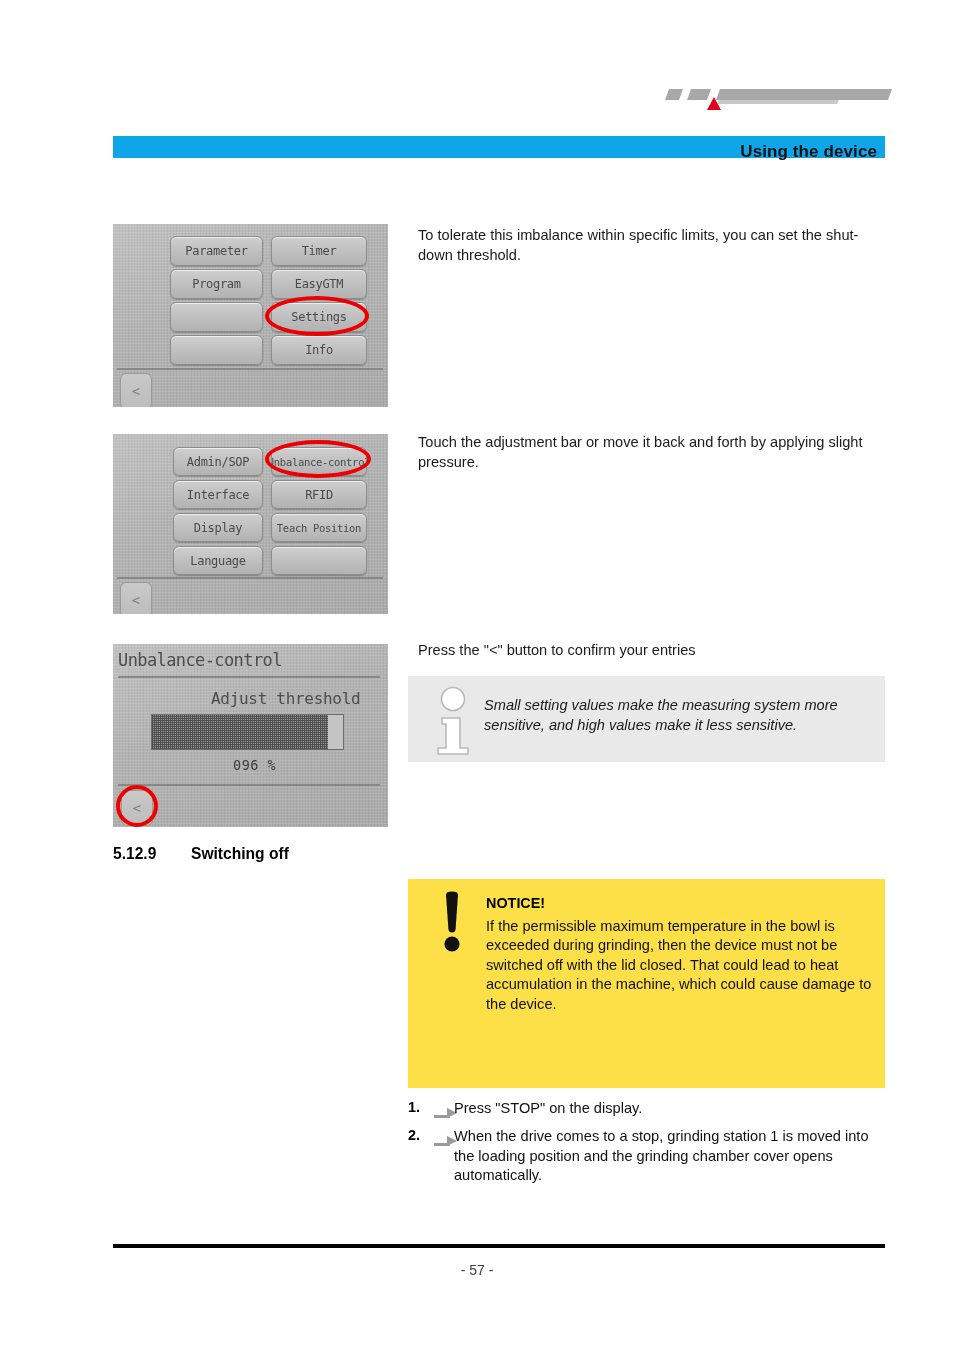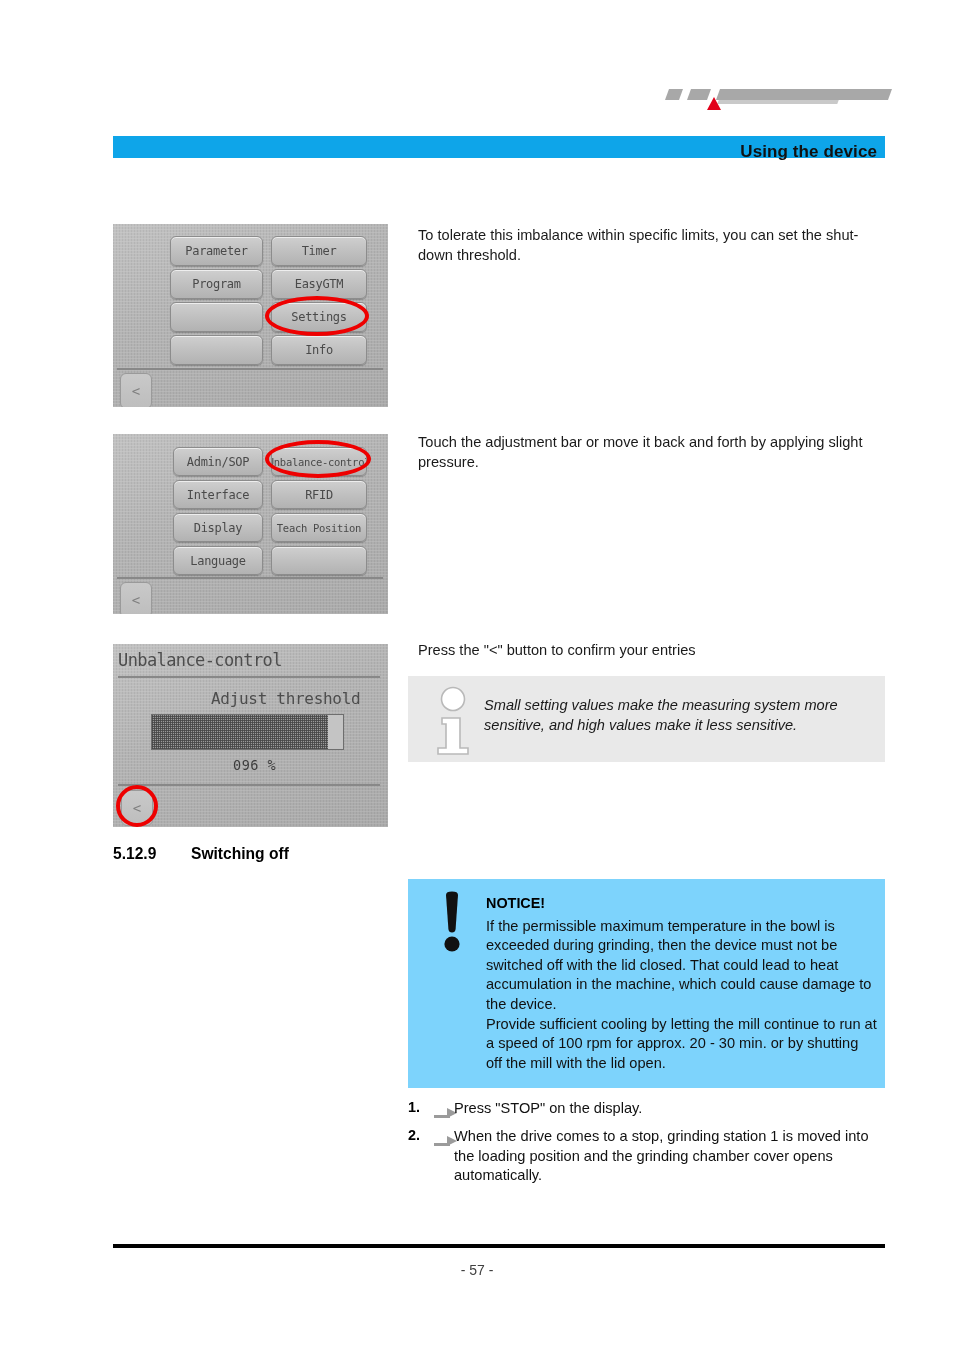--- a/index.html
+++ b/index.html
@@ -187,21 +187,21 @@
     position: absolute;
     font-style: italic;
     font-size: 14.6px;
     line-height: 19.5px;
     color: #1a1a1a;
   }
 
   
   .noticebox {
     position: absolute;
-    background: #7dd3fc;
+    background: #fde047;
   }
   .noticebox .nb-title {
     position: absolute;
     font-size: 14.4px;
     font-weight: bold;
     color: #000;
   }
   .noticebox .nb-para {
     position: absolute;
     font-size: 14.6px;
@@ -375,21 +375,20 @@
 </div>
 
 <div class="noticebox" style="left:408px; top:879px; width:477px; height:209px;">
   <svg style="position:absolute; left:24px; top:12px;" width="40" height="62" viewBox="0 0 40 62">
     <path d="M14 4 C14 1.6 16 0.5 20 0.5 C24 0.5 26 1.6 26 4 L23.6 38 C23.4 40.4 22 41.5 20 41.5
              C18 41.5 16.6 40.4 16.4 38 Z" fill="#111111"></path>
     <circle cx="20" cy="53" r="7.6" fill="#111111"></circle>
   </svg>
   <div class="nb-title" style="left:78px; top:16px;">NOTICE!</div>
   <div class="nb-para" style="left:78px; top:38px; width:392px;">If the permissible maximum temperature in the bowl is exceeded during grinding, then the device must not be switched off with the lid closed. That could lead to heat accumulation in the machine, which could cause damage to the device.</div>
-  <div class="nb-para" style="left:78px; top:136px; width:392px;">Provide sufficient cooling by letting the mill continue to run at a speed of 100 rpm for approx. 20 - 30 min. or by shutting off the mill with the lid open.</div>
 </div>
 
 <div class="step" style="left:408px; top:1099px; width:474px;">
   <div class="num">1.</div>
   <div class="arrow">
     <div class="shaft"></div>
       <div class="head"></div>
   </div>
   <div class="txt">Press "STOP" on the display.</div>
 </div>

